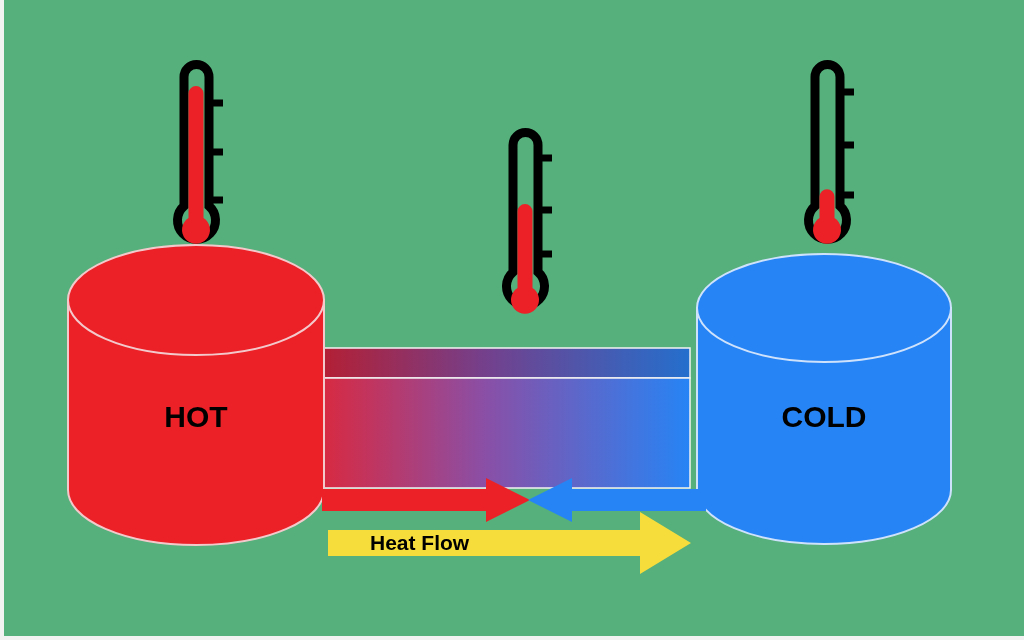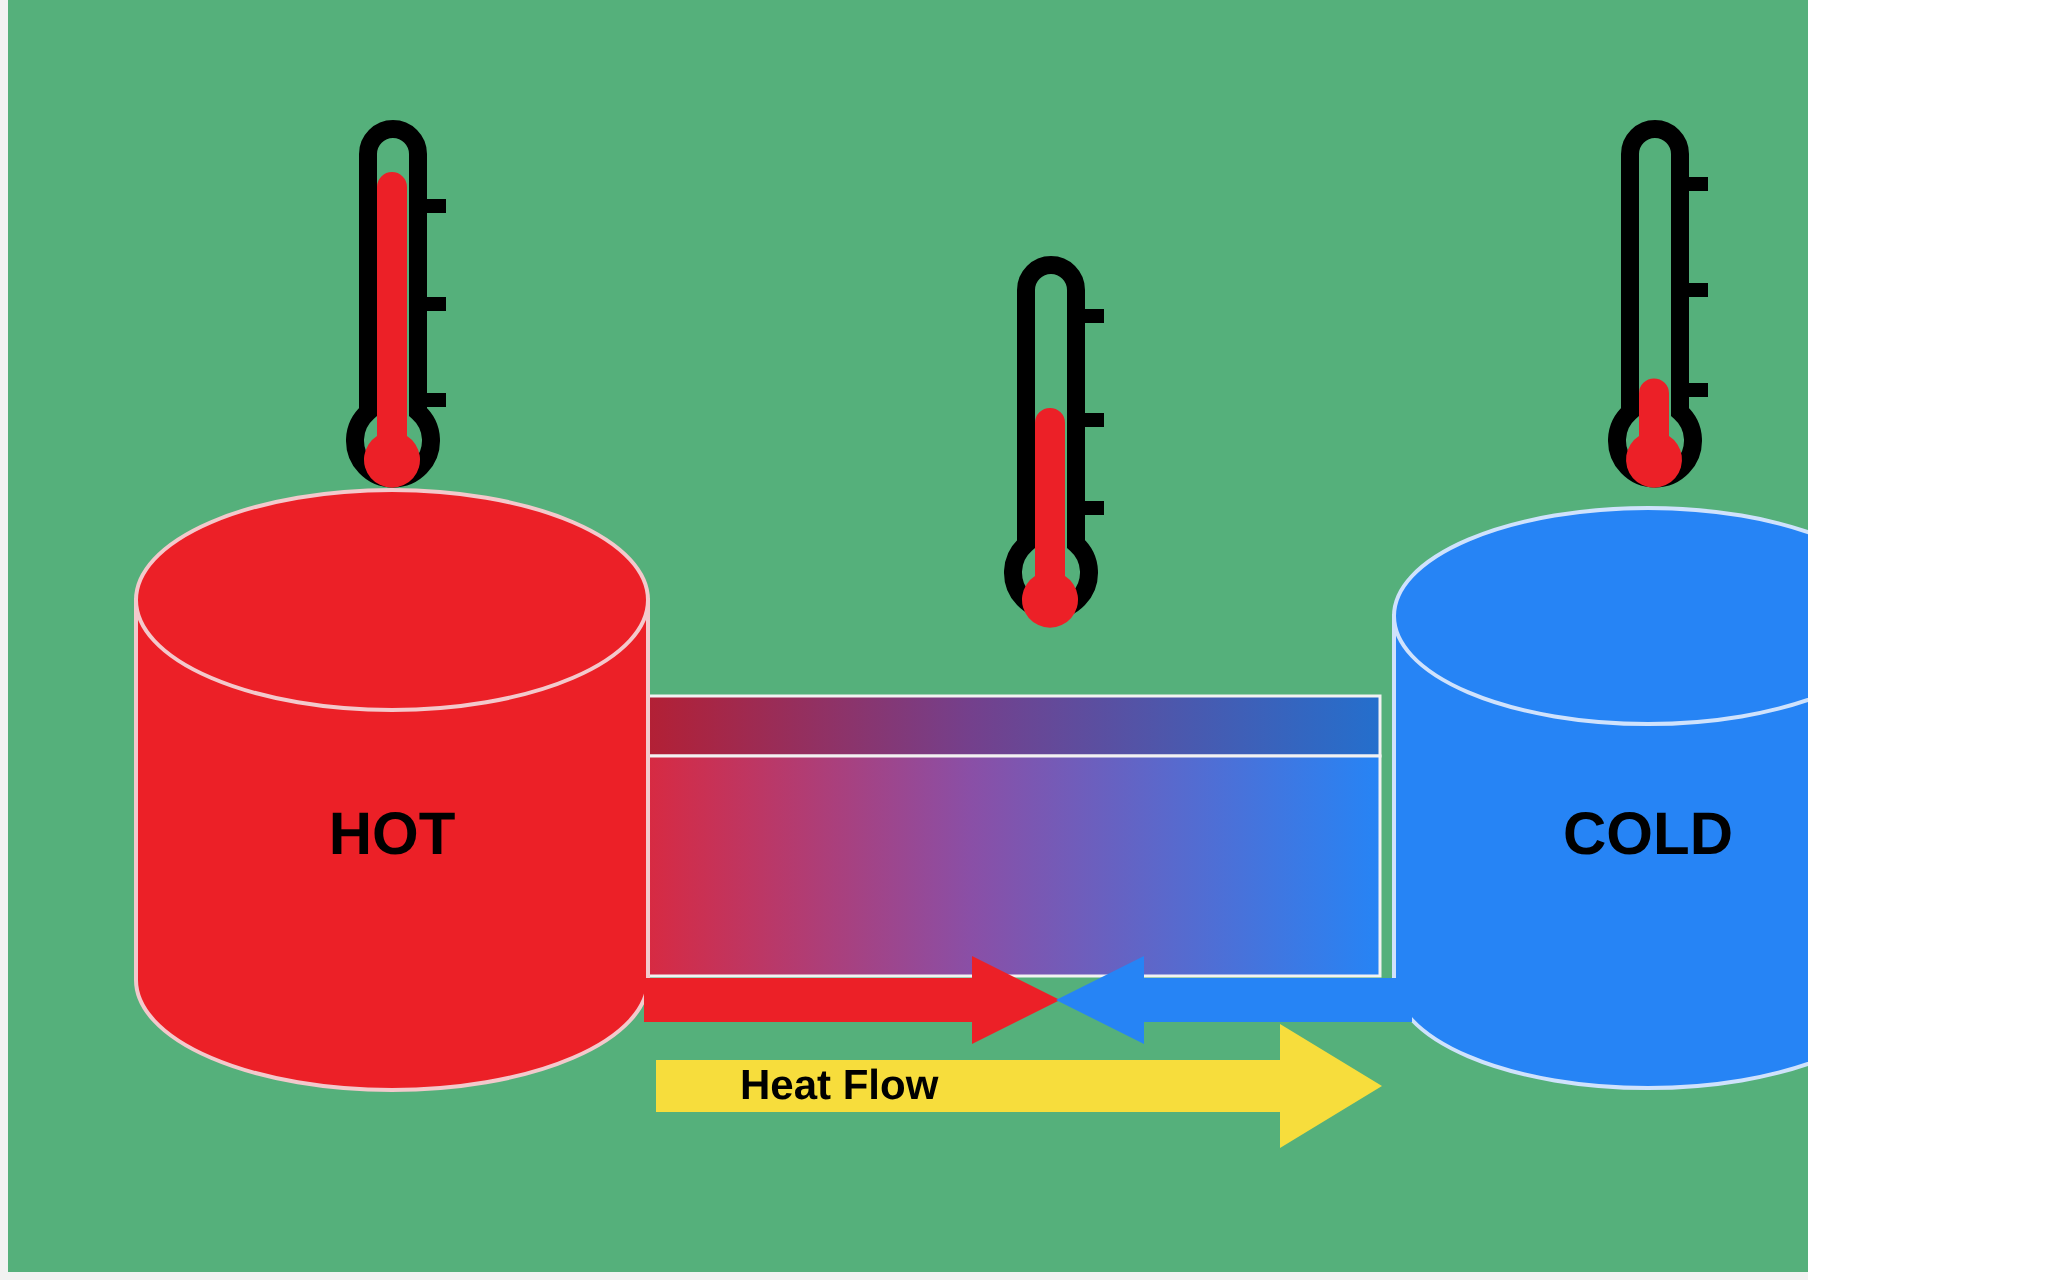--- a/index.html
+++ b/index.html
@@ -2,21 +2,21 @@
 <html><head>
 <meta charset="utf-8">
 <style>
   html, body {
     margin: 0;
     padding: 0;
     background: #ffffff;
   }
   #stage {
     position: relative;
-    width: 904px;
+    width: 1024px;
     height: 640px;
     overflow: hidden;
     font-family: "Liberation Sans", sans-serif;
     background: #86efac;
   }
   #bg {
     position: absolute;
     left: 0; top: 0;
     width: 1024px;
     height: 640px;

